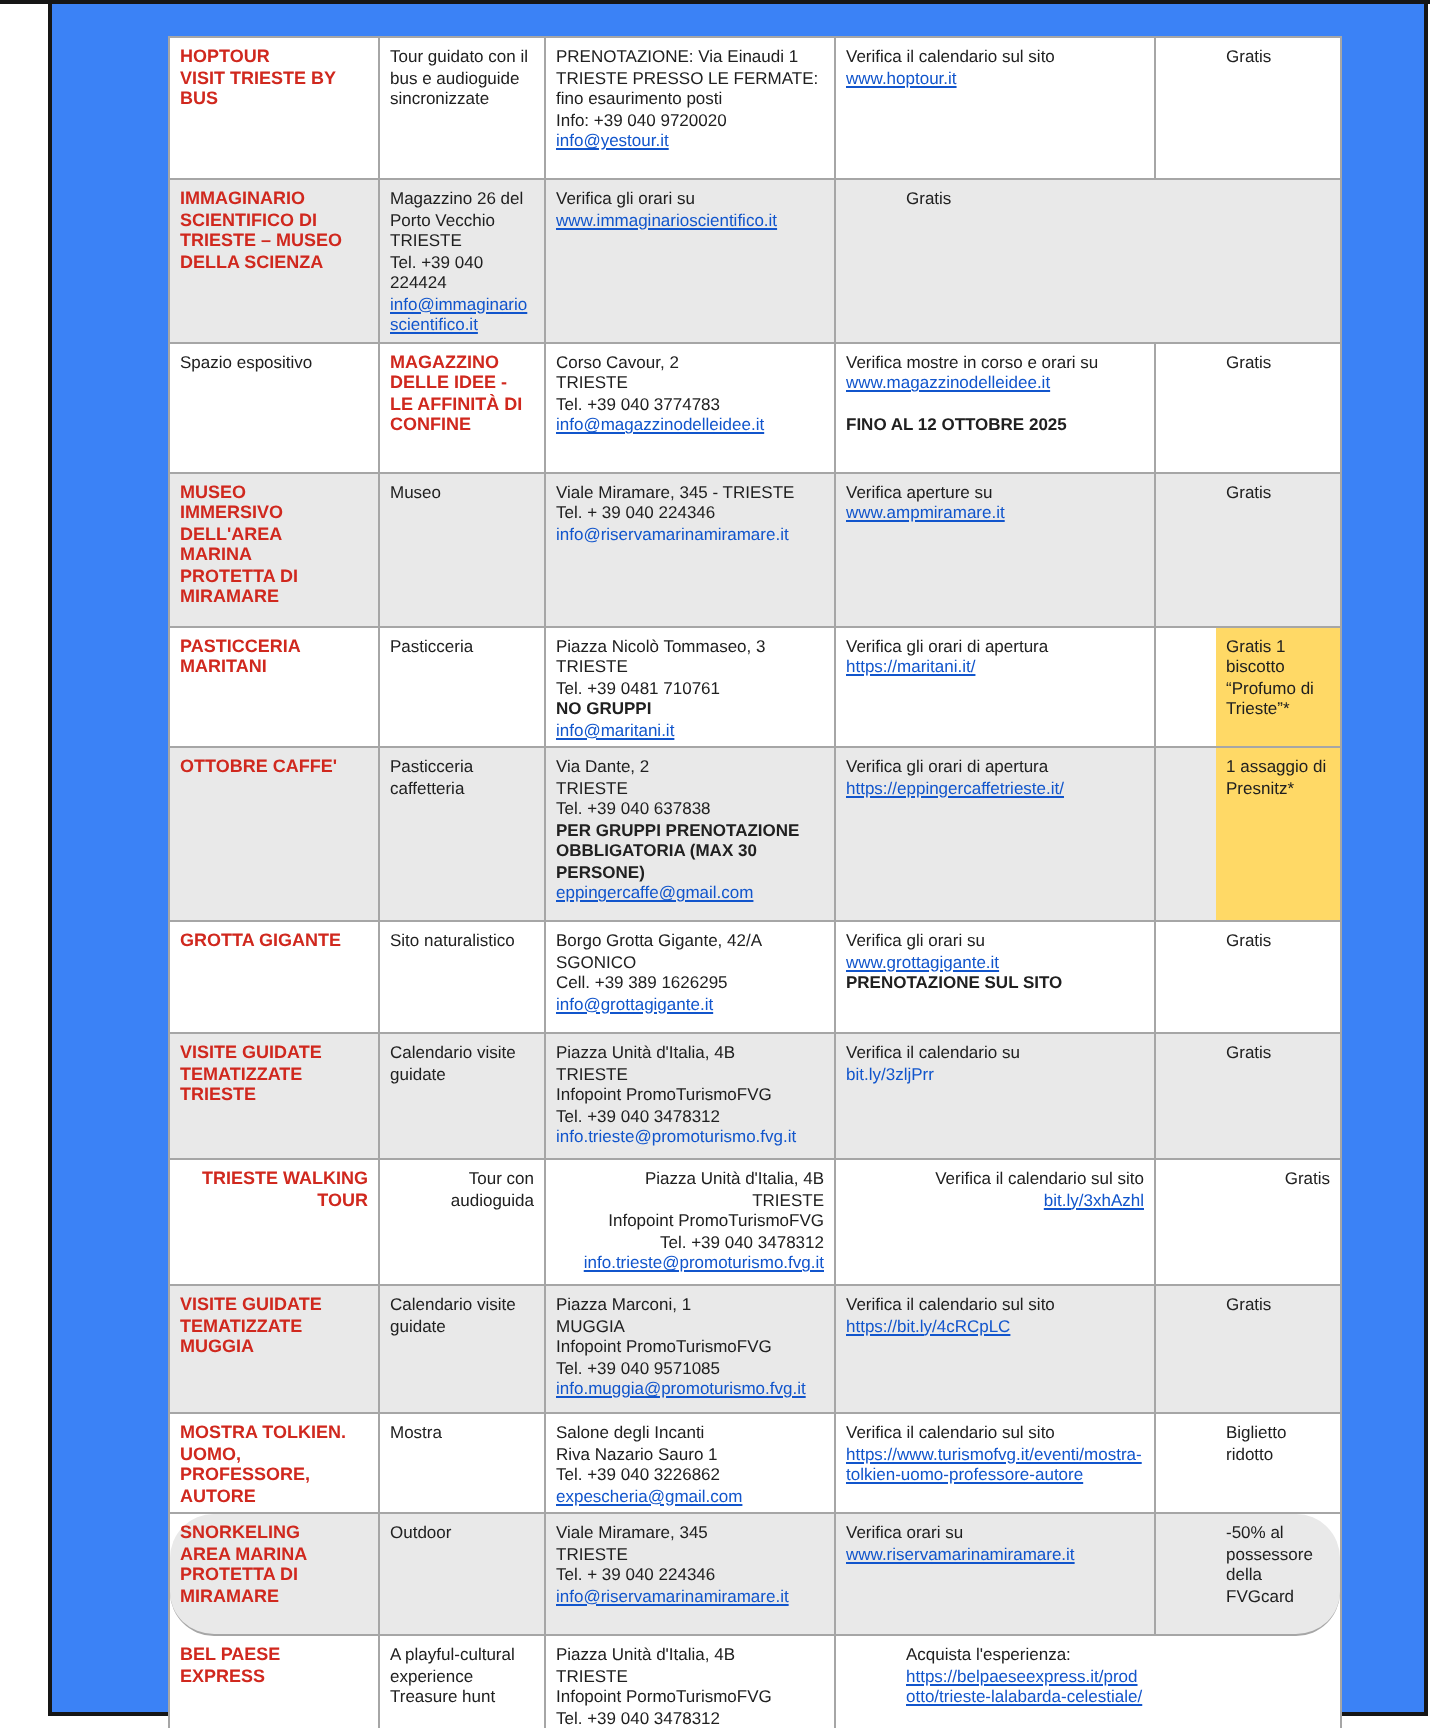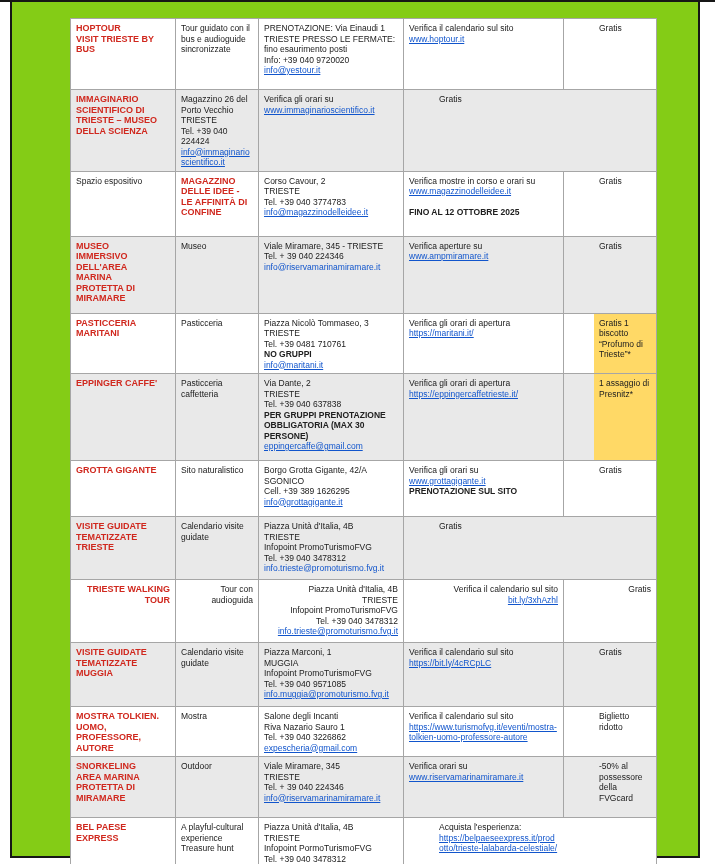--- a/index.html
+++ b/index.html
@@ -2,22 +2,22 @@
 <html><head>
 <meta charset="utf-8">
 <style>
   html,body{margin:0;padding:0;}
   body{
     width:715px;height:864px;background:#ffffff;position:relative;
     font-family:"Liberation Sans",sans-serif;overflow:hidden;
   }
   .topline{position:absolute;left:0;top:0;width:715px;height:2px;background:#161616;}
   .page{
-    position:absolute;left:10px;top:0;width:690px;height:858px;
-    box-sizing:border-box;background:#84cc16;border:2px solid #161616;
+    position:absolute;left:24px;top:0;width:690px;height:858px;
+    box-sizing:border-box;background:#3b82f6;border:2px solid #161616;
   }
   .tbl{
     position:absolute;left:58px;top:16px;width:585px;
     border:1px solid #a6a6a6;border-bottom:none;background:#fff;
   }
   .row{
     display:grid;grid-template-columns:105px 83px 145px 160px 92px;
     border-bottom:1px solid #a6a6a6;background:#ffffff;
   }
   .row.alt{background:#e9e9e9;}
@@ -176,21 +176,21 @@
             <div class="lnk">https://maritani.it/</div>
           </div>
         </div>
         <div class="cell c-price highlight">
           <div class="seg">Gratis 1 biscotto</div>
           <div class="seg">“Profumo di Trieste”*</div>
         </div>
       </div>
       <div class="row alt" style="min-height: 86px;">
         <div class="cell c-name">
-          <div class="seg">EPPINGER CAFFE'</div>
+          <div class="seg">OTTOBRE CAFFE'</div>
         </div>
         <div class="cell c-type">
           <div class="seg">Pasticceria</div>
           <div class="seg">caffetteria</div>
         </div>
         <div class="cell c-contact">
           <div class="seg">Via Dante, 2</div>
           <div class="seg">TRIESTE</div>
           <div class="seg">Tel. +39 040 637838</div>
           <div class="seg bold">PER GRUPPI PRENOTAZIONE OBBLIGATORIA (MAX 30 PERSONE)</div>
@@ -247,20 +247,26 @@
         </div>
         <div class="cell c-contact">
           <div class="seg">Piazza Unità d'Italia, 4B</div>
           <div class="seg">TRIESTE</div>
           <div class="seg">Infopoint PromoTurismoFVG</div>
           <div class="seg">Tel. +39 040 3478312</div>
           <div class="seg linkplain">
             <div class="lnk">info.trieste@promoturismo.fvg.it</div>
           </div>
         </div>
+        <div class="cell c-verify">
+          <div class="seg">Verifica il calendario su</div>
+          <div class="seg linkplain">
+            <div class="lnk">bit.ly/3zljPrr</div>
+          </div>
+        </div>
         <div class="cell c-price">
           <div class="seg">Gratis</div>
         </div>
       </div>
       <div class="row" style="min-height: 62px; text-align: right;">
         <div class="cell c-name">
           <div class="seg">TRIESTE WALKING</div>
           <div class="seg">TOUR</div>
         </div>
         <div class="cell c-type">
@@ -336,21 +342,21 @@
         <div class="cell c-verify">
           <div class="seg">Verifica il calendario sul sito</div>
           <div class="seg link">
             <div class="lnk">https://www.turismofvg.it/eventi/mostra-tolkien-uomo-professore-autore</div>
           </div>
         </div>
         <div class="cell c-price">
           <div class="seg">Biglietto ridotto</div>
         </div>
       </div>
-      <div class="row alt" style="min-height: 60px;">
+      <div class="row alt" style="min-height: 60px; border-radius: 22px;">
         <div class="cell c-name">
           <div class="seg">SNORKELING</div>
           <div class="seg">AREA MARINA</div>
           <div class="seg">PROTETTA DI</div>
           <div class="seg">MIRAMARE</div>
         </div>
         <div class="cell c-type">
           <div class="seg">Outdoor</div>
         </div>
         <div class="cell c-contact">

